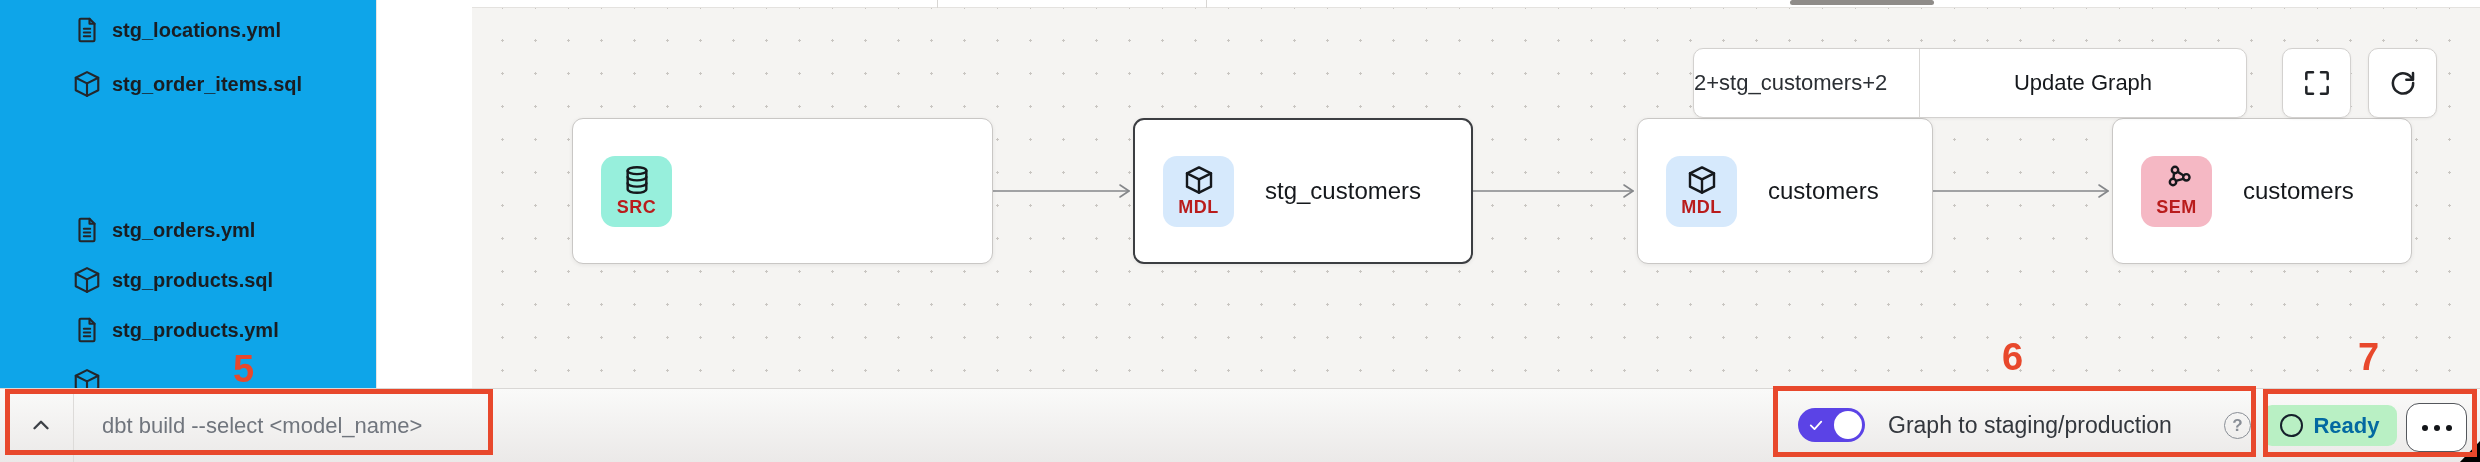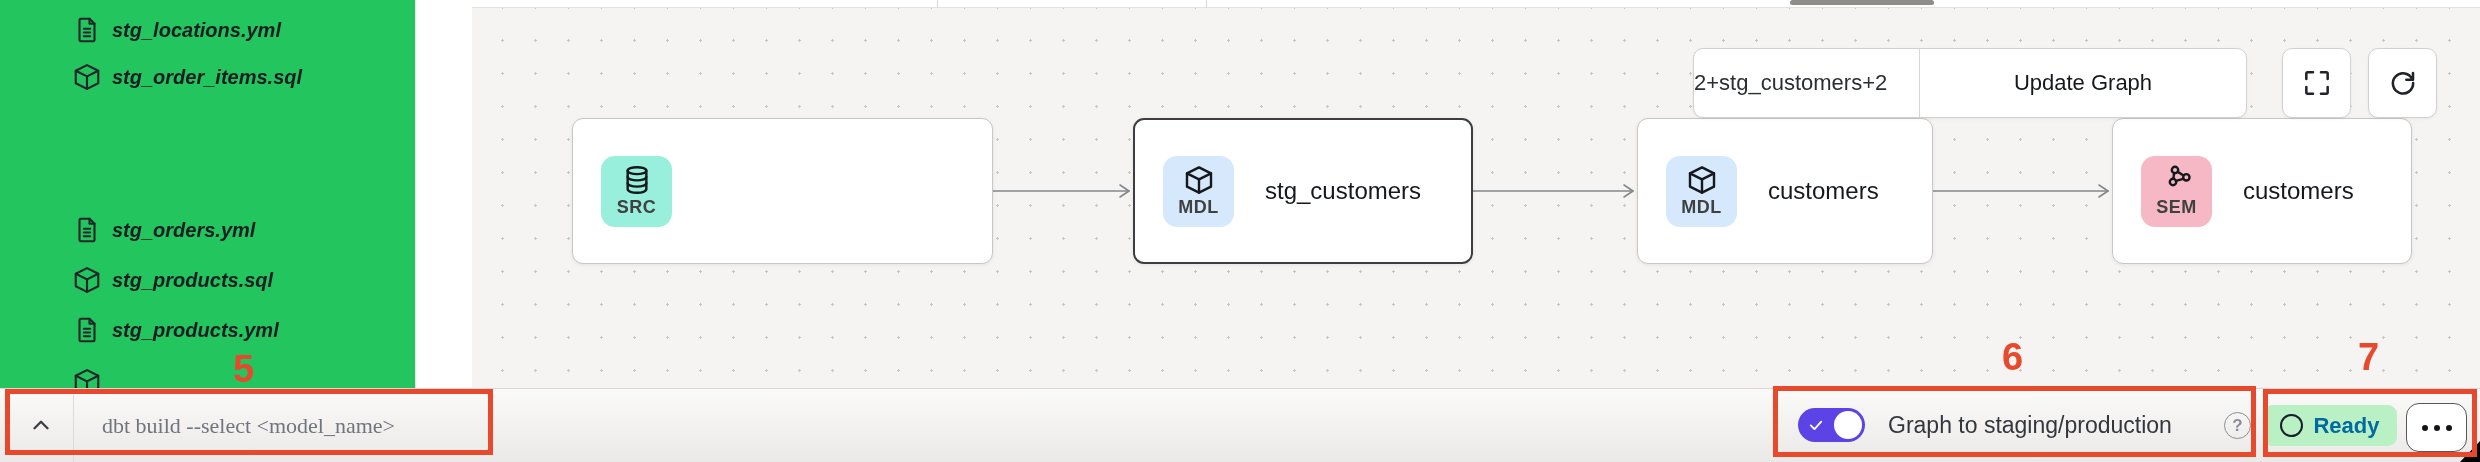--- a/index.html
+++ b/index.html
@@ -2,22 +2,22 @@
 <html><head>
 <meta charset="utf-8">
 <style>
   * { margin:0; padding:0; box-sizing:border-box; }
   html,body { width:2480px; height:462px; overflow:hidden; background:#fff;
     font-family:"Liberation Sans","DejaVu Sans",sans-serif; color:#16181d; }
   .abs { position:absolute; }
   #stage { position:relative; width:2480px; height:462px; }
 
   
-  #sidebar { left:0; top:0; width:416px; height:388px; background:#22c55e;
-    border-right:1px solid #e7e5e3; overflow:hidden;font-style:italic; }
+  #sidebar { left:0; top:0; width:377px; height:388px; background:#0ea5e9;
+    border-right:1px solid #e7e5e3; overflow:hidden; }
   .file-row { position:absolute; left:0; width:472px; height:50px; display:flex;
     align-items:center; }
   .file-row .ficon { margin-left:72px; width:30px; height:30px; flex:0 0 30px; }
   .file-row .fname { margin-left:10px; font-size:20px; font-weight:600; color:#1a1d22; }
   .ficon svg { width:30px; height:30px; stroke:#23262b; fill:none; stroke-width:1.7;
     stroke-linecap:round; stroke-linejoin:round; }
 
   
   #topstrip { left:472px; top:0; width:2008px; height:8px; background:#fff;
     border-bottom:1px solid #e4e2df; }
@@ -31,21 +31,21 @@
     background-size:33px 33px; background-position:14px 16px; }
 
   .node { position:absolute; top:118px; height:146px; background:#fff;
     border:1.5px solid #c9c7c5; border-radius:11px; display:flex; align-items:center;
     box-shadow:0 1px 4px rgba(0,0,0,.07); }
   .node.selected { border:2.5px solid #3c3e42; }
   .badge { width:71px; height:71px; margin-left:28px; border-radius:14px;
     display:flex; flex-direction:column; align-items:center; justify-content:center; }
   .badge svg { width:32px; height:32px; stroke:#15181c; fill:none; stroke-width:1.8;
     stroke-linecap:round; stroke-linejoin:round; }
-  .badge .btype { font-size:18px; font-weight:600; color:#404040; margin-top:1px;
+  .badge .btype { font-size:18px; font-weight:600; color:#b91c1c; margin-top:1px;
     letter-spacing:.5px; }
   .badge-src { background:#97efdc; }
   .badge-mdl { background:#d6e9fc; }
   .badge-sem { background:#f5b8c4; }
   .nlabel { margin-left:31px; font-size:24px; color:#15181c; }
 
   .edge { position:absolute; top:182px; height:18px; }
   .edge svg { width:100%; height:100%; overflow:visible; }
   .edge path, .edge line { stroke:#85878a; stroke-width:1.6; fill:none;
     stroke-linecap:round; stroke-linejoin:round; }
@@ -66,21 +66,21 @@
 
   
   #bottombar { left:0; top:388px; width:2480px; height:74px;
     background:linear-gradient(#fafaf9,#ebe9e8); border-top:1px solid #d9d7d5; }
   #collapse-btn { left:26px; top:410px; width:30px; height:30px; display:flex;
     align-items:center; justify-content:center; cursor:pointer; }
   #collapse-btn svg { width:26px; height:26px; stroke:#3c4046; fill:none;
     stroke-width:2.2; stroke-linecap:round; stroke-linejoin:round; }
   #bottom-divider { left:73px; top:389px; width:1px; height:73px; background:#dddbd9; }
   #command-input { left:102px; top:388px; height:75px; display:flex; align-items:center;
-    font-size:22px; color:#70757d;font-family:Liberation Serif, serif; }
+    font-size:22px; color:#70757d; }
 
   #defer-toggle { left:1798px; top:408px; width:67px; height:34px; border-radius:17px;
     background:#5b43e6; cursor:pointer; }
   #defer-toggle .knob { position:absolute; right:3px; top:3px; width:28px; height:28px;
     border-radius:50%; background:#fff; }
   #defer-toggle svg { position:absolute; left:9px; top:8px; width:18px; height:18px;
     stroke:#fff; fill:none; stroke-width:2.4; stroke-linecap:round; stroke-linejoin:round; }
   #defer-label { left:1888px; top:388px; height:74px; display:flex; align-items:center;
     font-size:23px; color:#33373d; }
   #help-icon { left:2224px; top:412px; width:27px; height:27px; border:1.6px solid #898e96;
@@ -116,21 +116,21 @@
     <div class="file-row" style="top:5px">
       <span class="ficon">
         <svg viewBox="0 0 24 24">
             <path d="M14 3H7a1 1 0 0 0-1 1v16a1 1 0 0 0 1 1h10a1 1 0 0 0 1-1V7z"></path>
             <path d="M14 3v4h4"></path>
             <path d="M9.5 11h5M9.5 14h5M9.5 17h5"></path>
           </svg>
       </span>
       <span class="fname">stg_locations.yml</span>
     </div>
-    <div class="file-row" style="top:52px">
+    <div class="file-row" style="top:59px">
       <span class="ficon">
         <svg viewBox="0 0 24 24">
             <path d="M12 2.5 21 7v10l-9 4.5L3 17V7z"></path>
             <path d="M3 7l9 4.5L21 7"></path>
             <path d="M12 11.5V21.5"></path>
           </svg>
       </span>
       <span class="fname">stg_order_items.sql</span>
     </div>
     <div class="file-row" style="top:255px">

